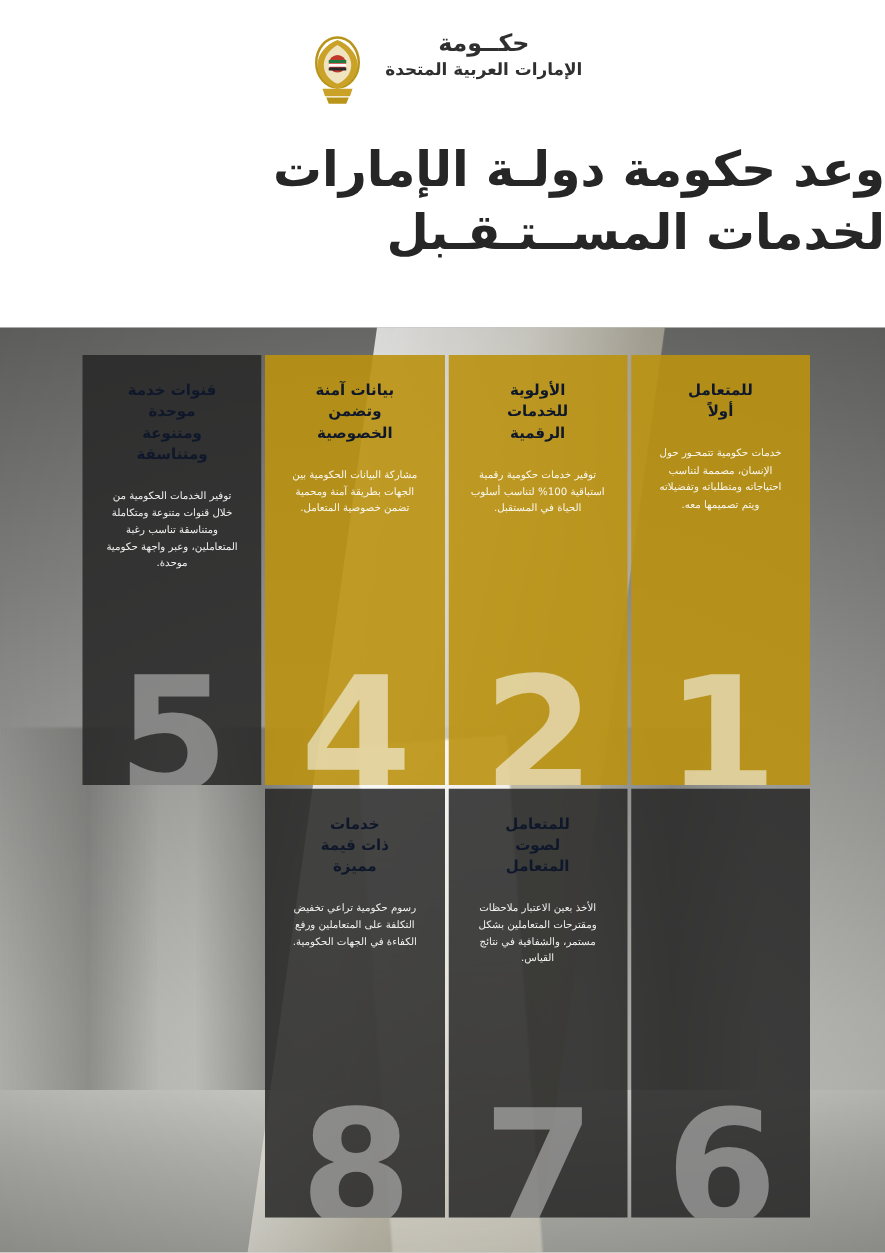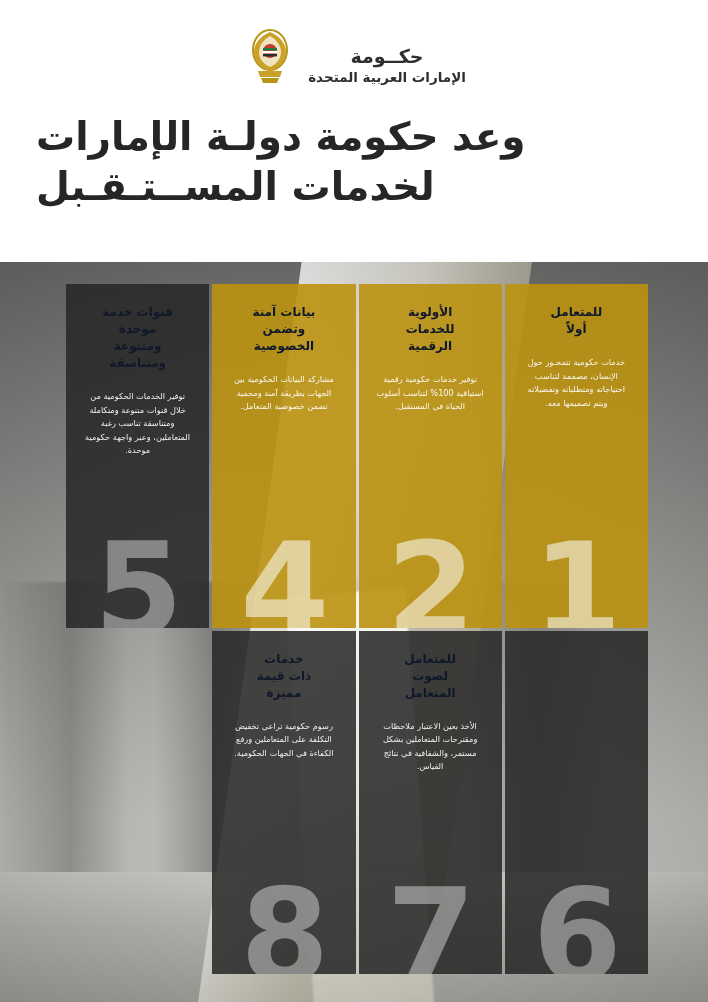--- a/index.html
+++ b/index.html
@@ -18,21 +18,21 @@
   
   .header {
     position: absolute;
     top: 0; left: 0;
     width: 708px; height: 262px;
     background: #ffffff;
   }
   .emblem-row {
     display: flex;
     flex-direction: row;
-    align-items: flex-end;
+    align-items: flex-start;
     justify-content: center;
     gap: 10px;
     padding-top: 24px;
   }
   .emblem {
     width: 56px; height: 62px;
     position: relative;
   }
   .emblem svg { display: block; }
   .gov-text {
@@ -46,21 +46,21 @@
     color: #2f2f2f;
     letter-spacing: 1px;
   }
   .gov-line2 {
     font-size: 13.5px;
     font-weight: bold;
     color: #2f2f2f;
   }
   .main-title {
     margin-top: 26px;
-    text-align: left;
+    text-align: right;
     direction: rtl;
     color: #262626;
     font-weight: bold;
     line-height: 1.28;
     letter-spacing: 0.5px;
     margin-left: 36px;
   }
   .main-title .l1 { font-size: 39px; display: block; }
   .main-title .l2 { font-size: 39px; display: block; }
 

